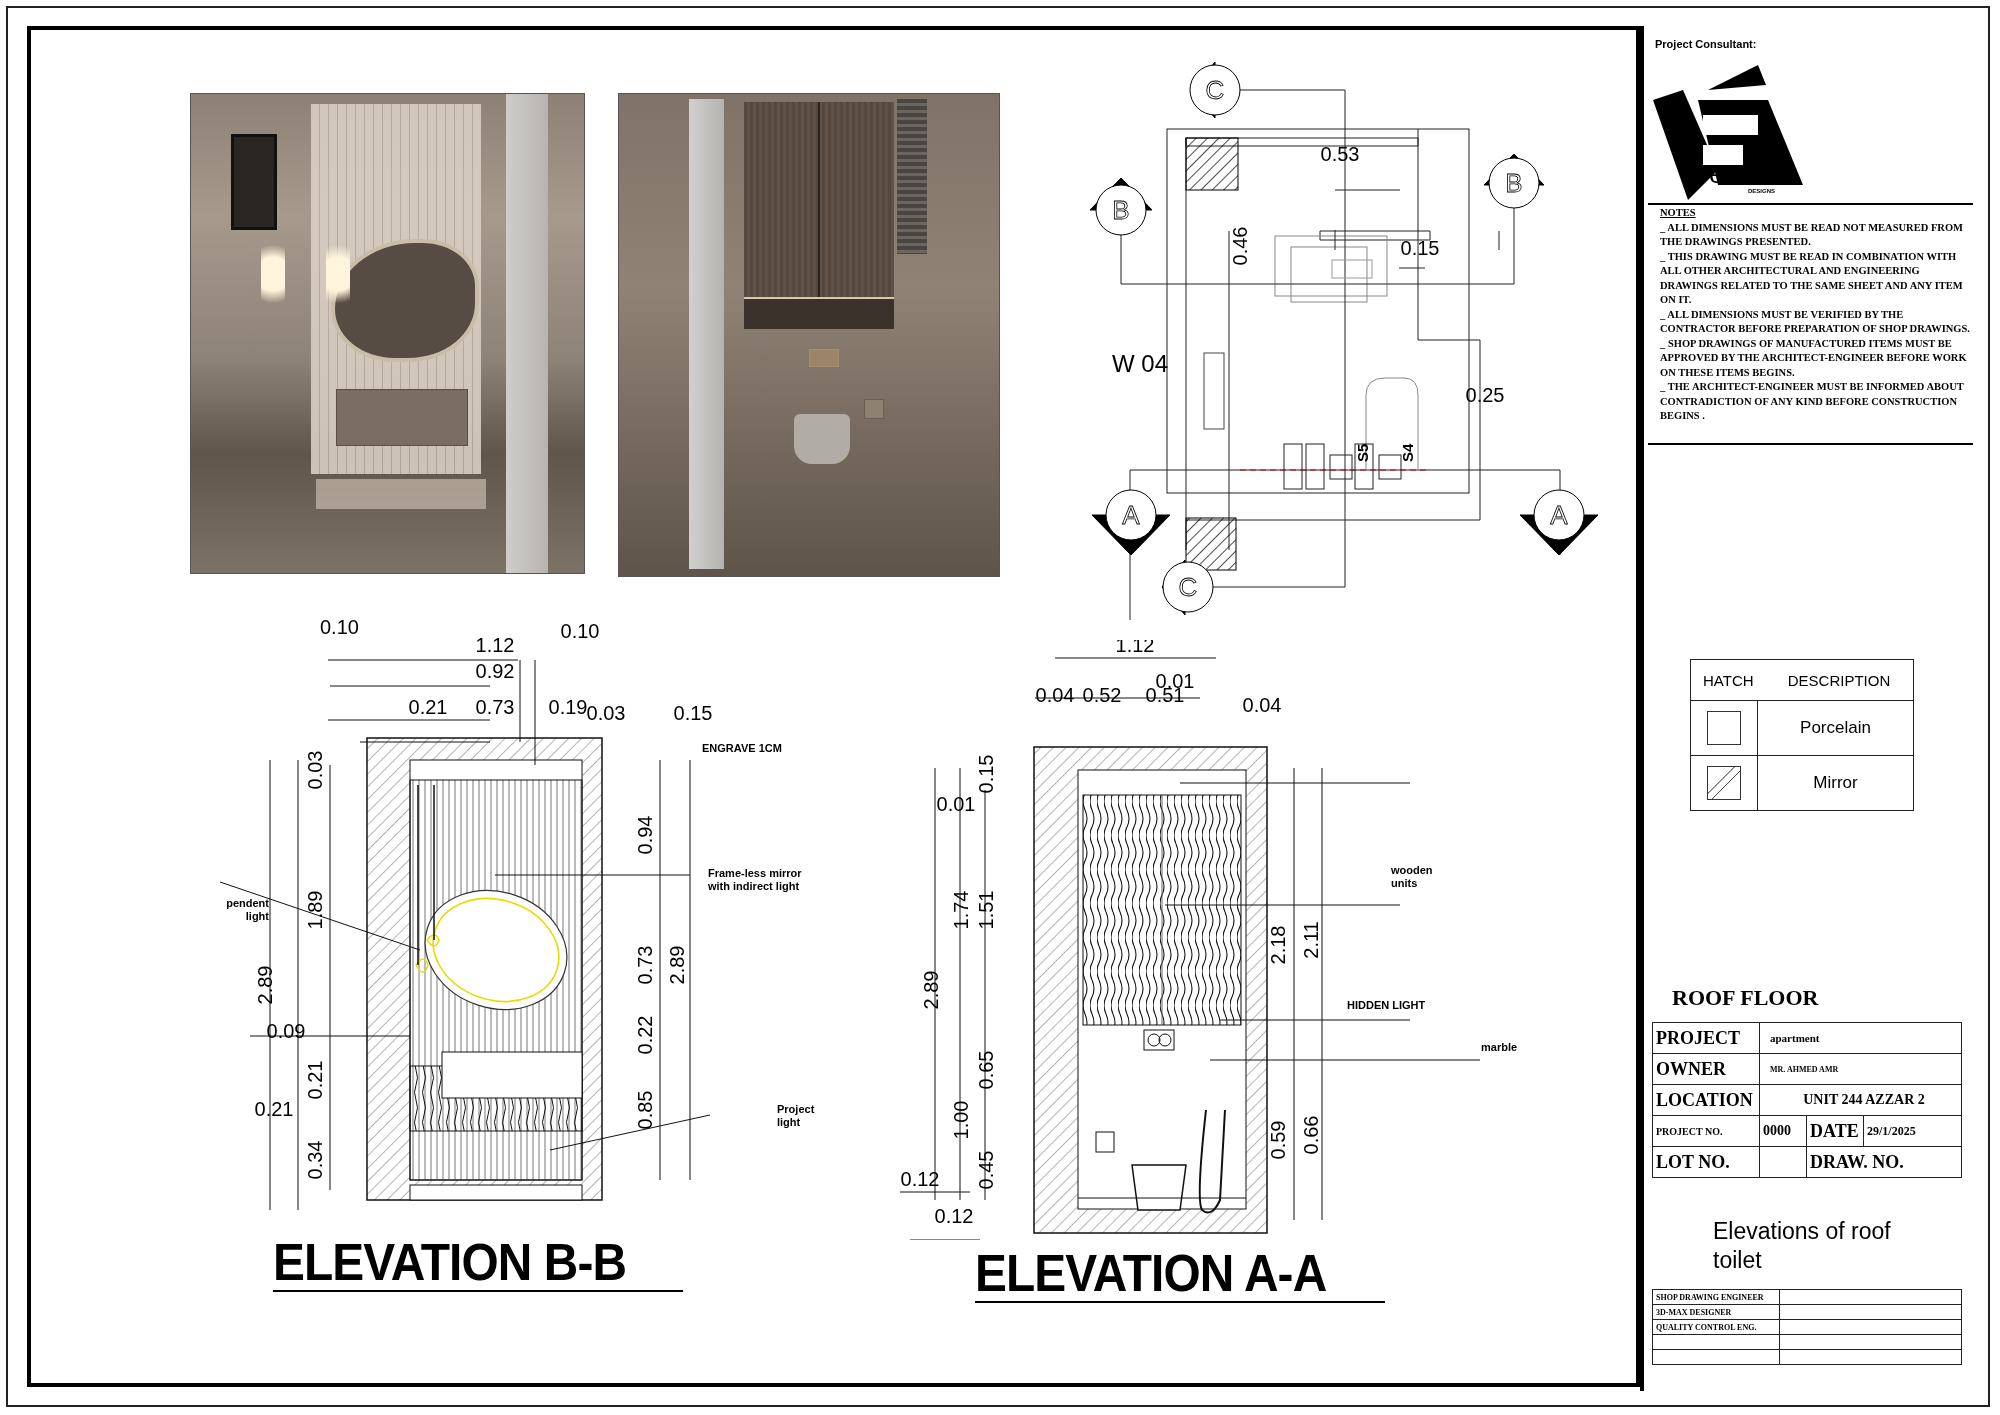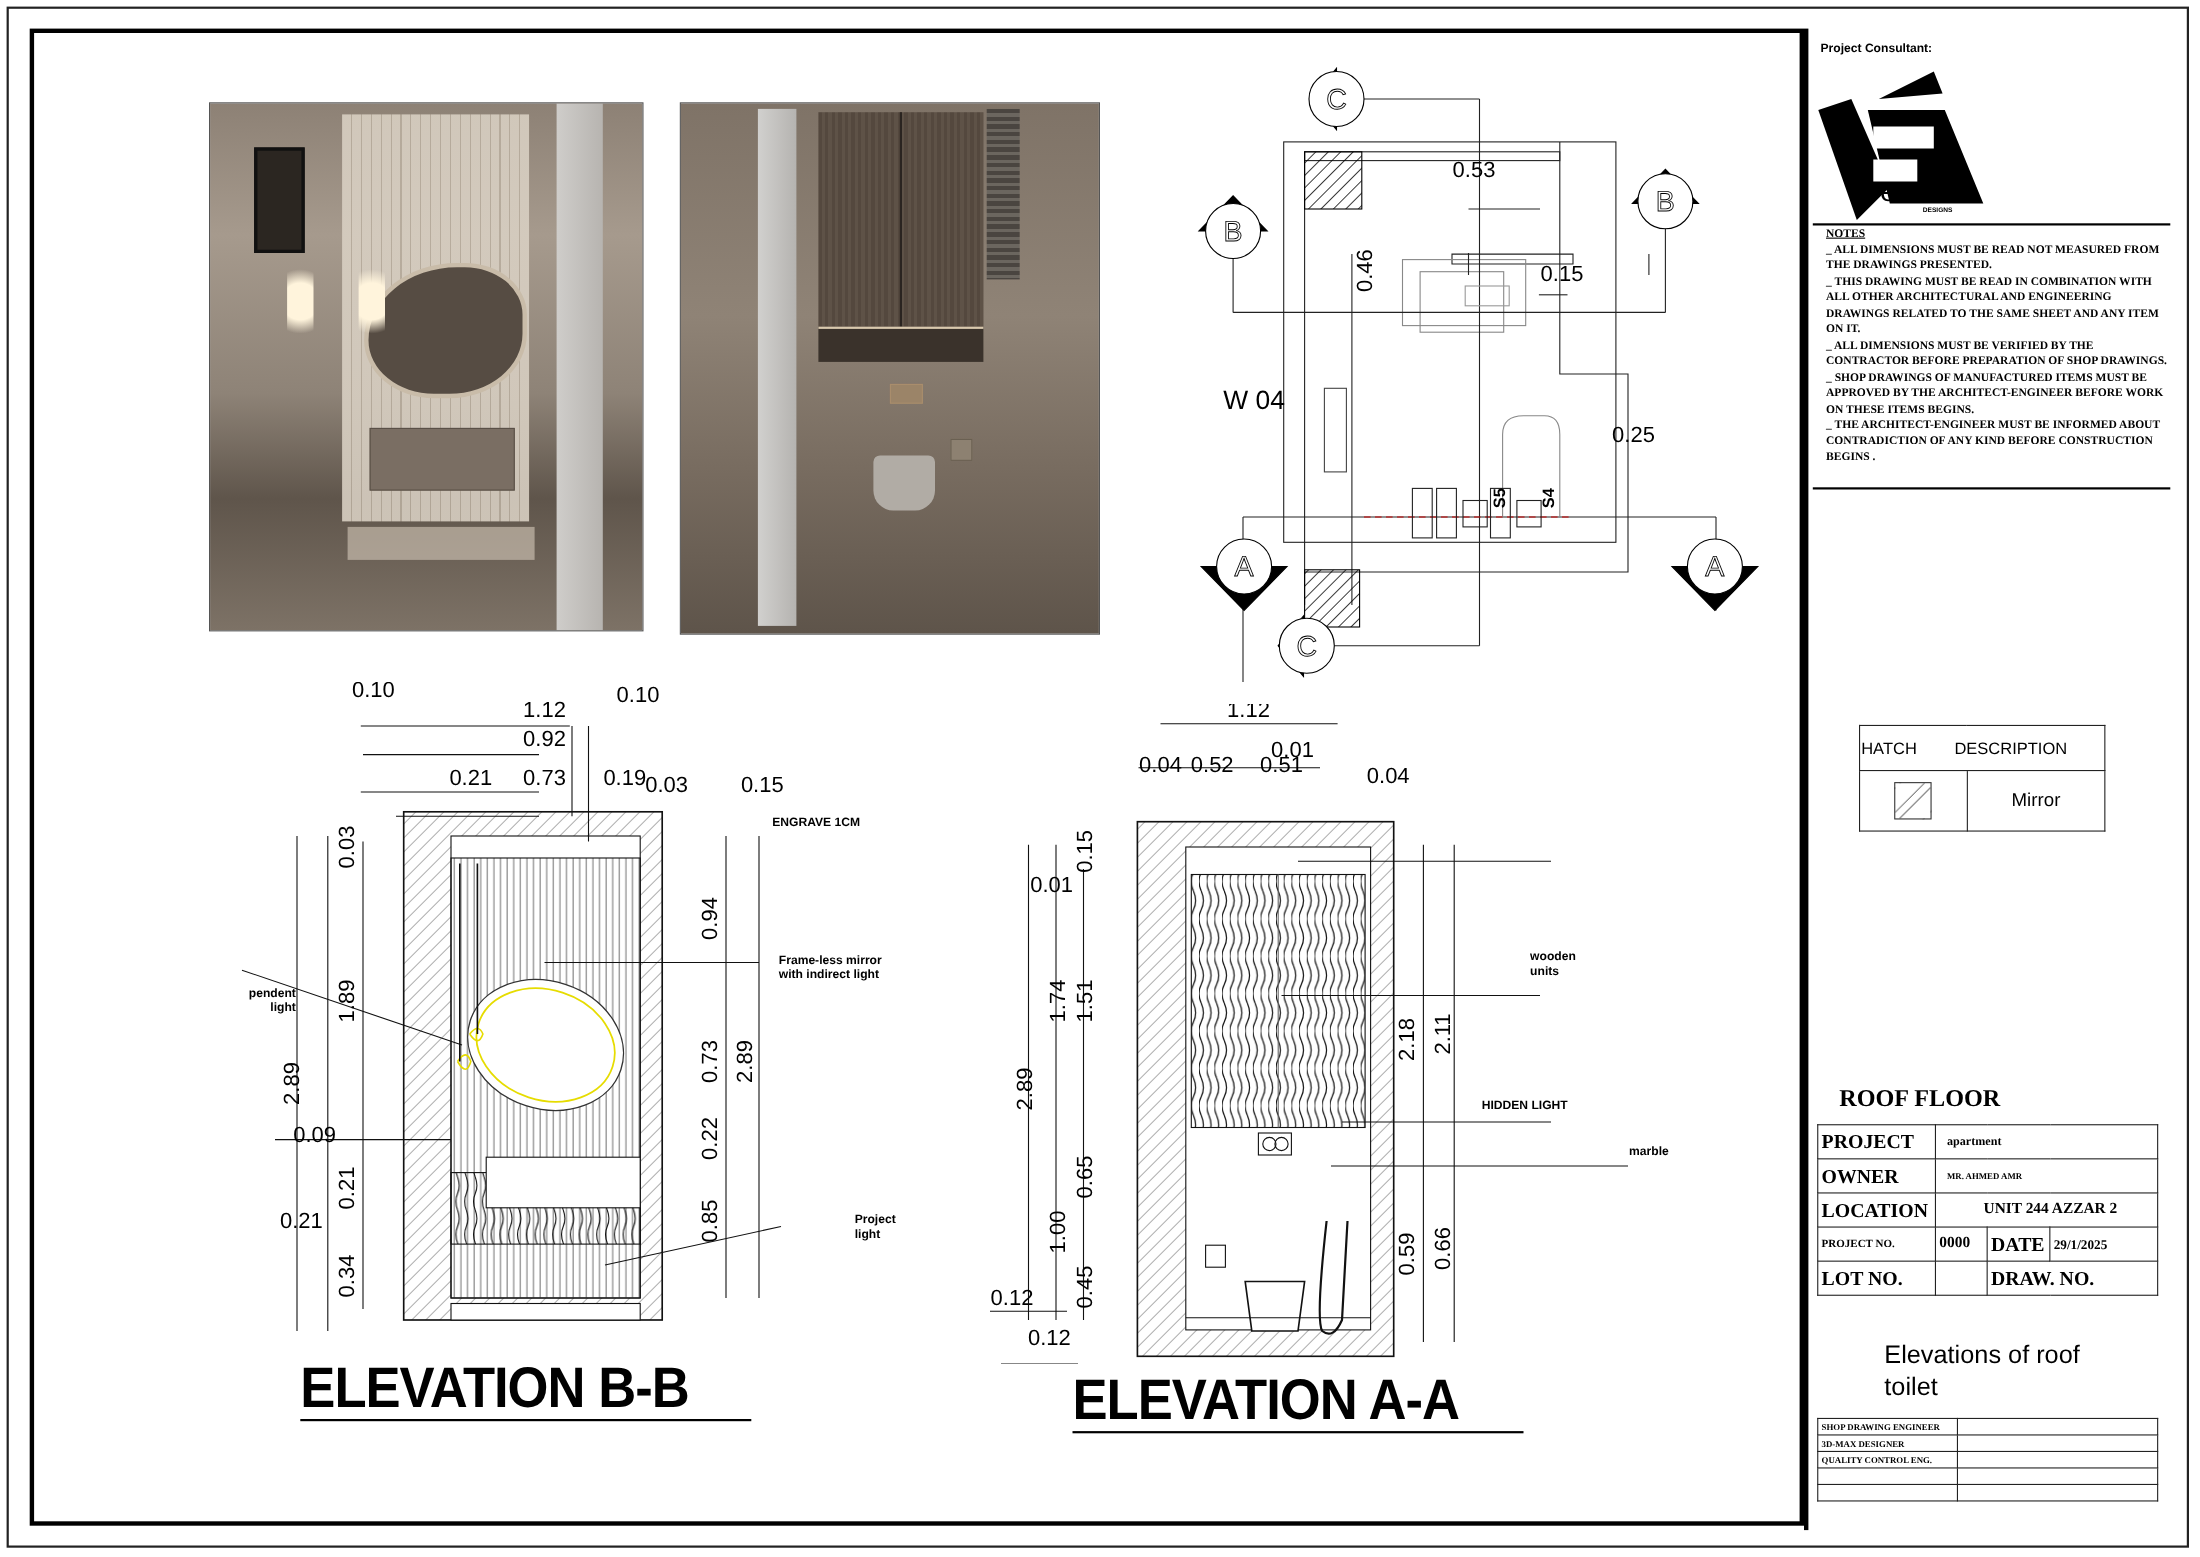--- a/index.html
+++ b/index.html
@@ -296,24 +296,30 @@
   <div class="it">_ THIS DRAWING MUST BE READ IN COMBINATION WITH ALL OTHER ARCHITECTURAL AND ENGINEERING DRAWINGS RELATED TO THE SAME SHEET AND ANY ITEM ON IT.</div>
   <div class="it">_ ALL DIMENSIONS MUST BE VERIFIED BY THE CONTRACTOR BEFORE PREPARATION OF SHOP DRAWINGS.</div>
   <div class="it">_ SHOP DRAWINGS OF MANUFACTURED ITEMS MUST BE APPROVED BY THE ARCHITECT-ENGINEER BEFORE WORK ON THESE ITEMS BEGINS.</div>
   <div class="it">_ THE ARCHITECT-ENGINEER MUST BE INFORMED ABOUT CONTRADICTION OF ANY KIND BEFORE CONSTRUCTION BEGINS .</div>
 </div>
 <div class="abs" style="left:1648px;top:443px;width:325px;height:2px;background:#000;"></div>
 
 <table class="abs tb hatch-table">
   <tbody>
       <tr>
-    <td colspan="2" style="height:38px;font-size:15px;text-align:left;padding-left:1px;">
+    <td colspan="2" style="height:38px;font-size:15px;text-align:left;padding-left:12px;">
       <span>HATCH</span>
       <span style="margin-left:30px;">DESCRIPTION</span>
     </td>
+  </tr>
+  <tr>
+    <td style="width:64px;">
+          <div style="width:32px;height:32px;border:1.5px solid #333;margin:auto;"></div>
+        </td>
+    <td>Porcelain</td>
   </tr>
   <tr>
     <td>
           <div style="width:32px;height:32px;border:1.5px solid #333;margin:auto;background:linear-gradient(135deg,transparent 40%,#333 41%,transparent 43%,transparent 55%,#333 56%,transparent 58%);"></div>
         </td>
     <td>Mirror</td>
   </tr>
 </tbody>
   </table>
 

